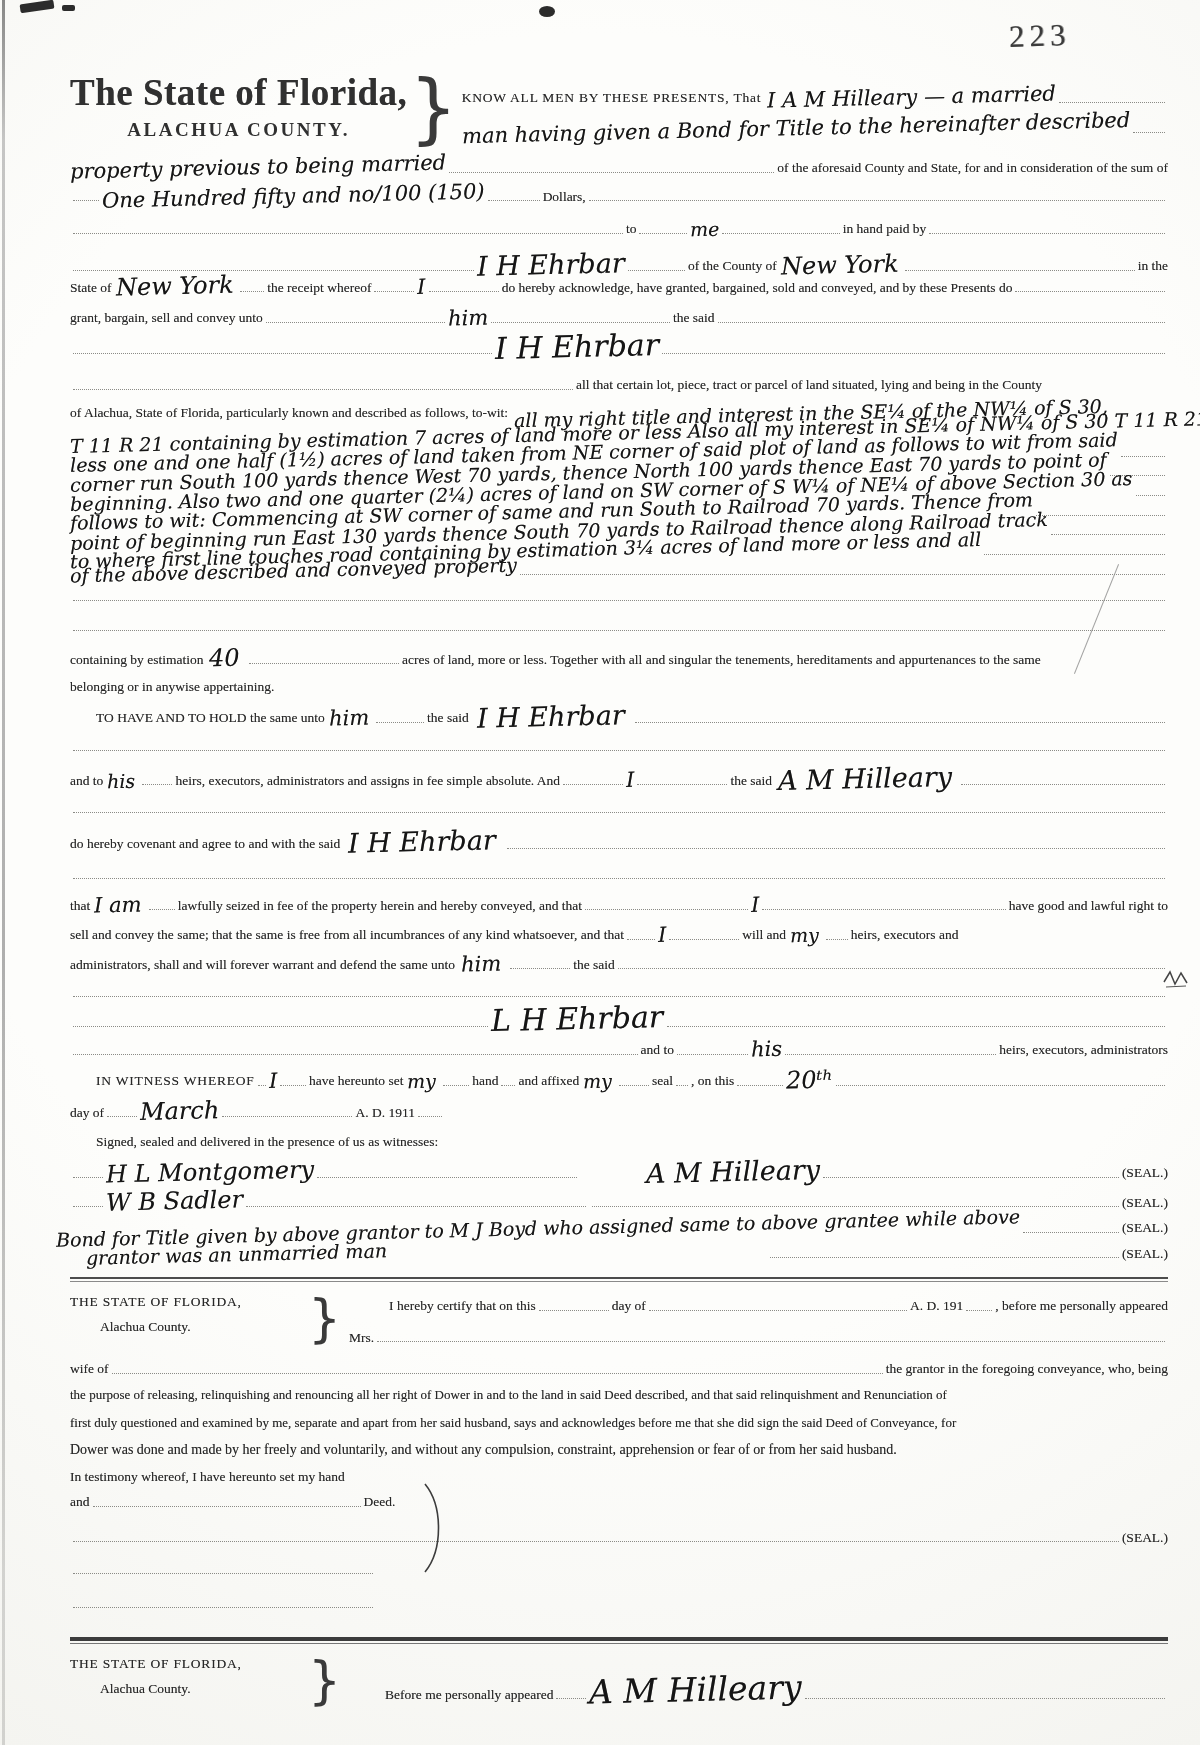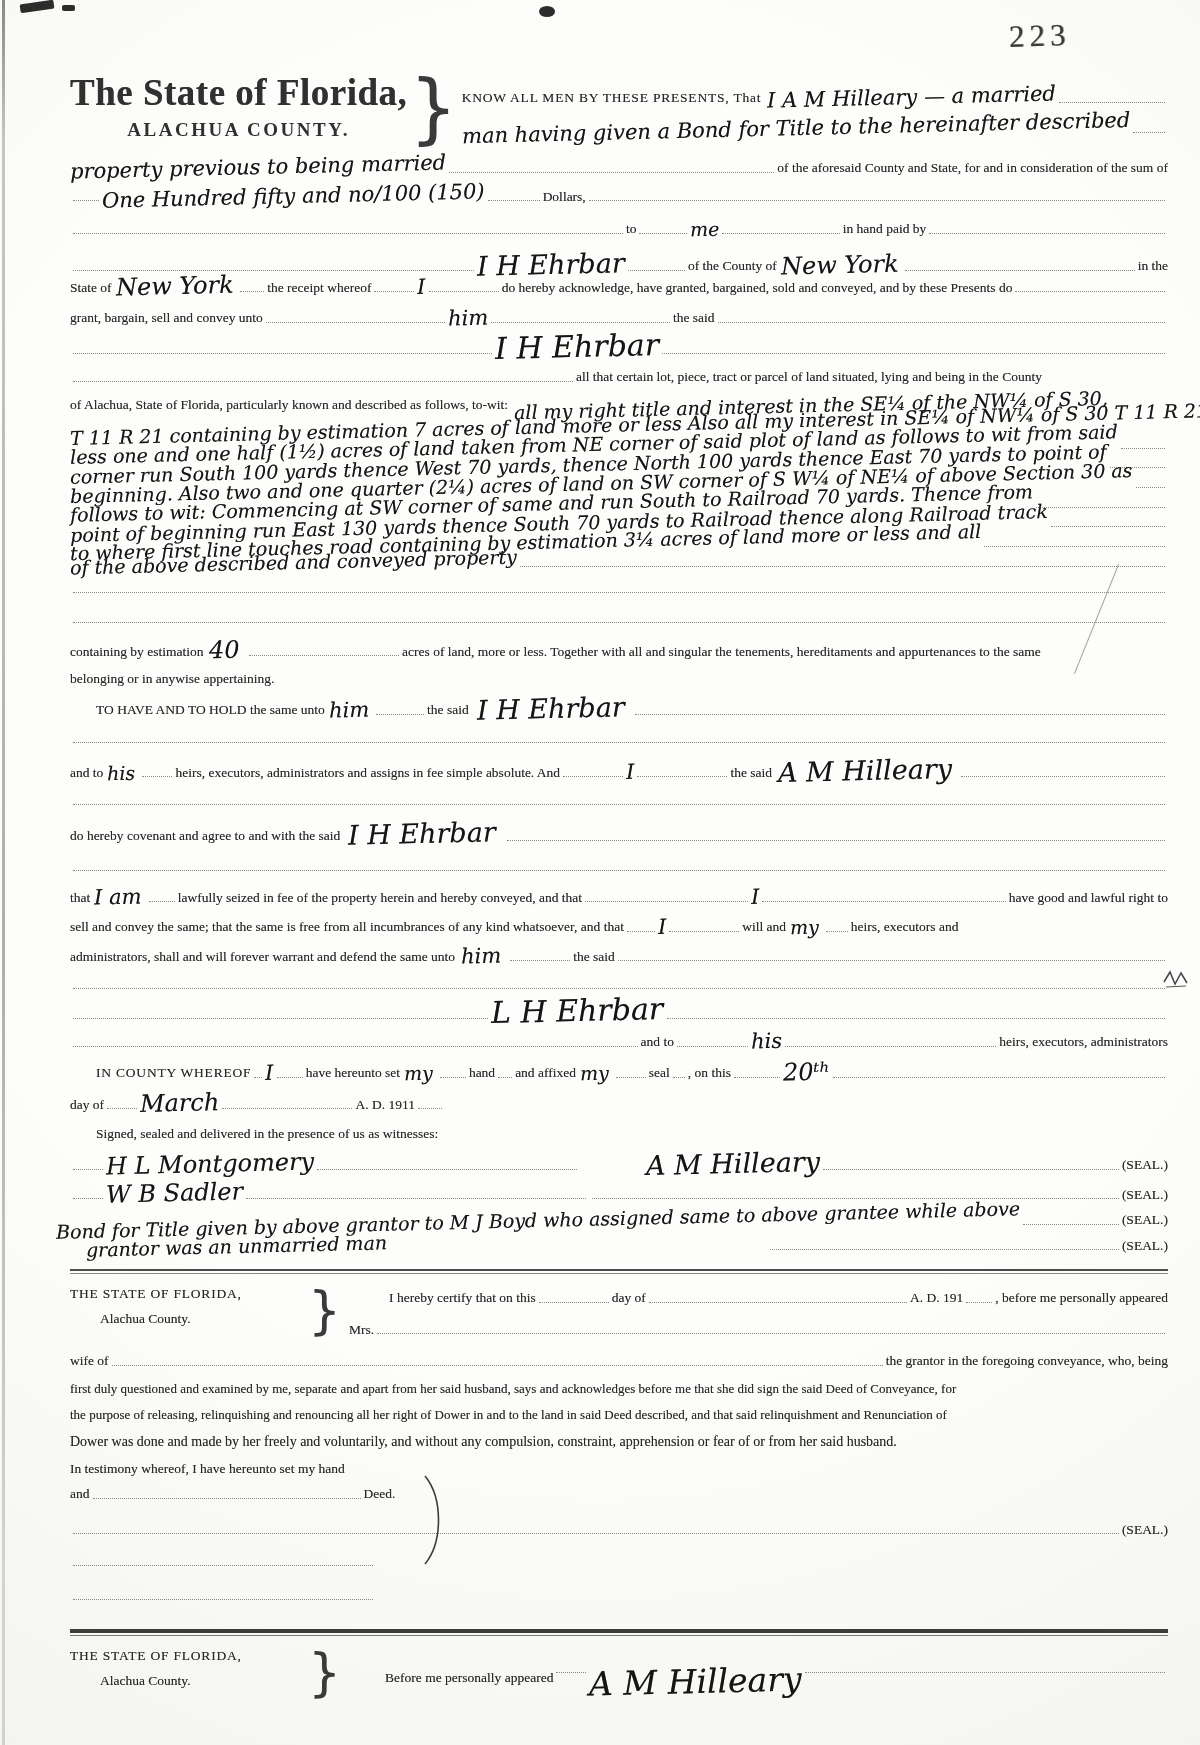--- a/index.html
+++ b/index.html
@@ -108,21 +108,21 @@
       <span class="d" style="flex:2;"></span>
       <span class="p">the said</span>
       <span class="d" style="flex:5;"></span>
     </div>
     <div class="r" style="margin-top:10px;">
       <span class="d" style="flex:5;"></span>
       <span class="hw h30">I H Ehrbar</span>
       <span class="d" style="flex:6;"></span>
     </div>
 
-    <div class="r" style="margin-top:12px;text-align:center;">
+    <div class="r" style="margin-top:20px;text-align:center;">
       <span class="d" style="flex:0 0 500px;"></span>
       <span class="p">all that certain lot, piece, tract or parcel of land situated, lying and being in the County</span>
     </div>
     <div class="r" style="margin-top:12px;">
       <span class="p">of Alachua, State of Florida, particularly known and described as follows, to-wit:</span>
       <span class="hw h19" style="margin-left:6px;">all my right title and interest in the SE¼ of the NW¼ of S 30,</span>
     </div>
     <div class="r" style="margin-top:6px;">
         <span class="hw h19">T 11 R 21 containing by estimation 7 acres of land more or less  Also all my interest in SE¼ of NW¼ of S 30 T 11 R 21</span>
         <span class="d"></span>
@@ -244,21 +244,21 @@
     <div class="r" style="margin-top:12px;">
       <span class="d" style="flex:8;"></span>
       <span class="p">and to</span>
       <span class="d" style="flex:1;"></span>
       <span class="hw h21">his</span>
       <span class="d" style="flex:3;"></span>
       <span class="p">heirs, executors, administrators</span>
     </div>
 
     <div class="r" style="margin-top:14px;padding-left:26px;">
-      <span class="p pc">IN COUNTY WHEREOF</span>
+      <span class="p pc">IN WITNESS WHEREOF</span>
       <span class="d" style="flex:0 0 8px;"></span>
       <span class="hw h21">I</span>
       <span class="d" style="flex:0 0 26px;"></span>
       <span class="p">have hereunto set</span>
       <span class="hw h19" style="margin:0 4px;">my</span>
       <span class="d" style="flex:0 0 26px;"></span>
       <span class="p">hand</span>
       <span class="d" style="flex:0 0 14px;"></span>
       <span class="p">and affixed</span>
       <span class="hw h19" style="margin:0 4px;">my</span>
@@ -334,25 +334,25 @@
           <span class="p">Mrs.</span>
           <span class="d"></span>
         </div>
       </div>
     </div>
     <div class="r" style="margin-top:16px;">
       <span class="p">wife of</span>
       <span class="d"></span>
       <span class="p">the grantor in the foregoing conveyance, who, being</span>
     </div>
+    <div class="r" style="margin-top:11px;">
+        <span class="p" style="font-size:13px;">the purpose of releasing, relinquishing and renouncing all her right of Dower in and to the land in said Deed described, and that said relinquishment and Renunciation of</span>
+      </div>
     <div class="r" style="margin-top:13px;">
         <span class="p" style="font-size:13px;">first duly questioned and examined by me, separate and apart from her said husband, says and acknowledges before me that she did sign the said Deed of Conveyance, for</span>
-      </div>
-    <div class="r" style="margin-top:11px;">
-        <span class="p" style="font-size:13px;">the purpose of releasing, relinquishing and renouncing all her right of Dower in and to the land in said Deed described, and that said relinquishment and Renunciation of</span>
       </div>
     <div class="r" style="margin-top:11px;">
         <span class="p" style="font-size:14px;">Dower was done and made by her freely and voluntarily, and without any compulsion, constraint, apprehension or fear of or from her said husband.</span>
       </div>
     <div class="r" style="margin-top:11px;text-align:center;">
         <span class="p">In testimony whereof, I have hereunto set my hand</span>
       </div>
     <div class="r" style="margin-top:10px;position:relative;">
       <span class="p">and</span>
       <span class="d" style="flex:0 0 268px;"></span>
@@ -376,21 +376,21 @@
     <div class="hr3" style="margin-top:26px;"></div>
 
     <div class="rel">
 
       <div class="r" style="margin-top:12px;align-items:flex-start;">
         <div style="width:238px;">
           <div class="p pc">THE STATE OF FLORIDA,</div>
           <div class="p" style="margin:9px 0 0 30px;">Alachua County.</div>
         </div>
         <div class="brace" style="font-size:52px;margin:-2px 8px 0 0;">}</div>
-        <div style="flex:1;display:flex;align-items:flex-start;margin-top:22px;">
+        <div style="flex:1;display:flex;align-items:flex-end;margin-top:22px;">
           <span class="p" style="margin-left:36px;">Before me personally appeared</span>
           <span class="d" style="flex:0 0 30px;"></span>
           <span class="hw h33">A M Hilleary</span>
           <span class="d"></span>
         </div>
       </div>
 
     </div>
 
   </div>

